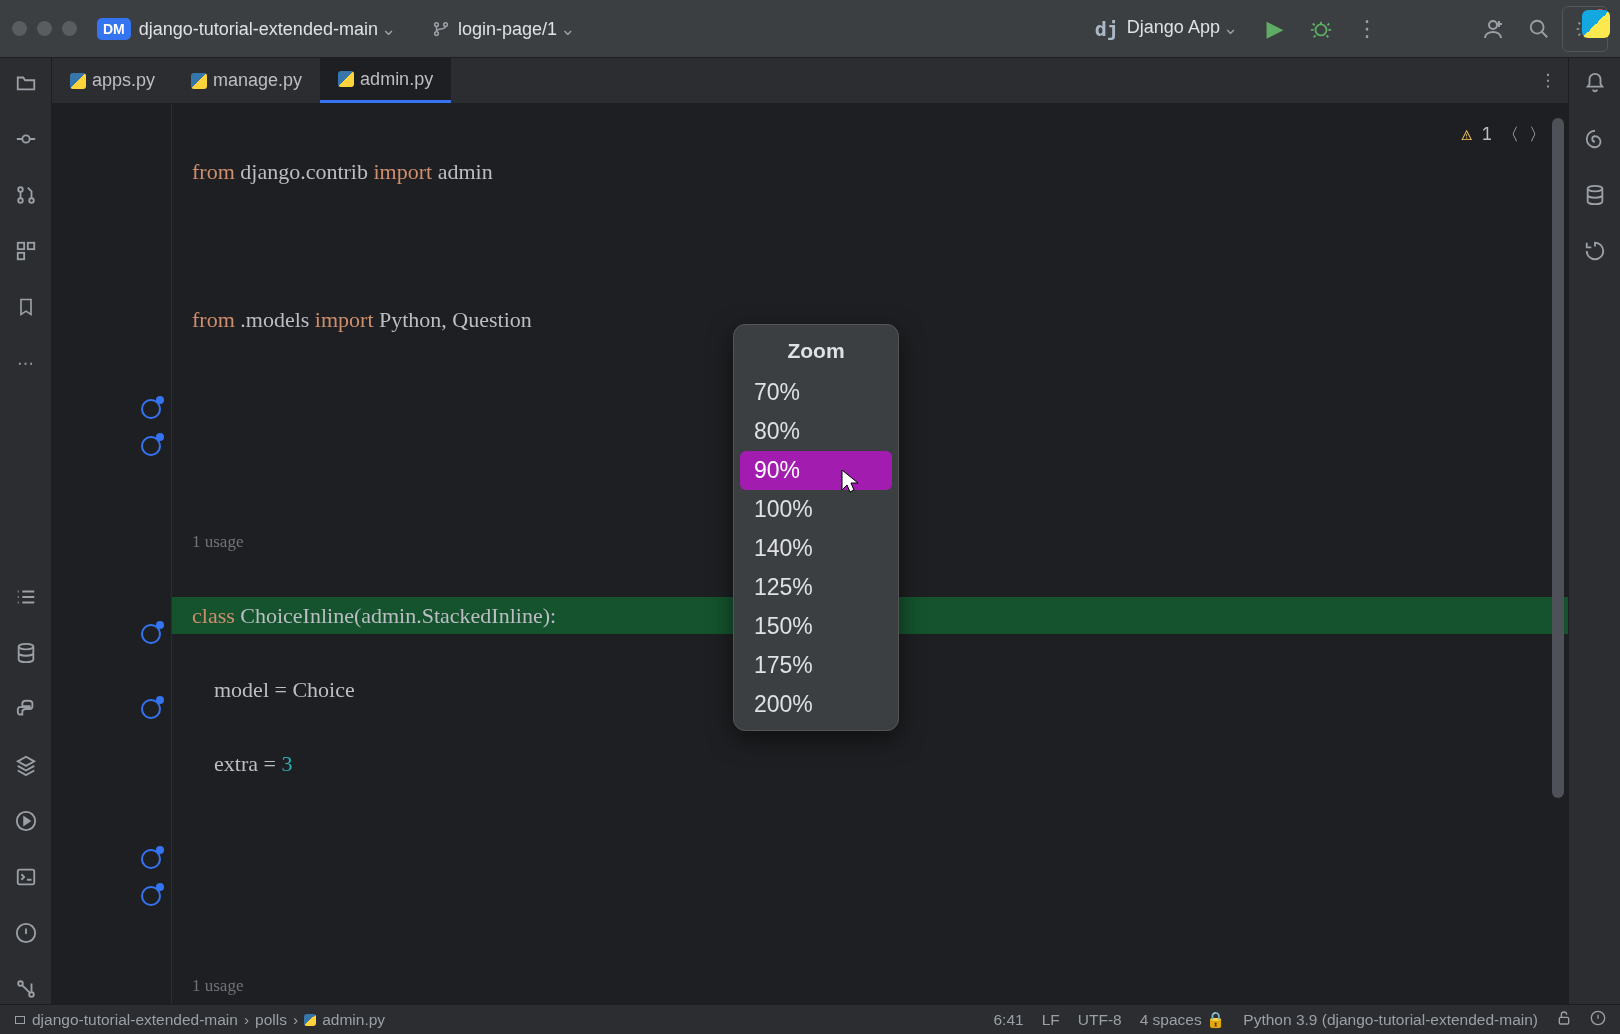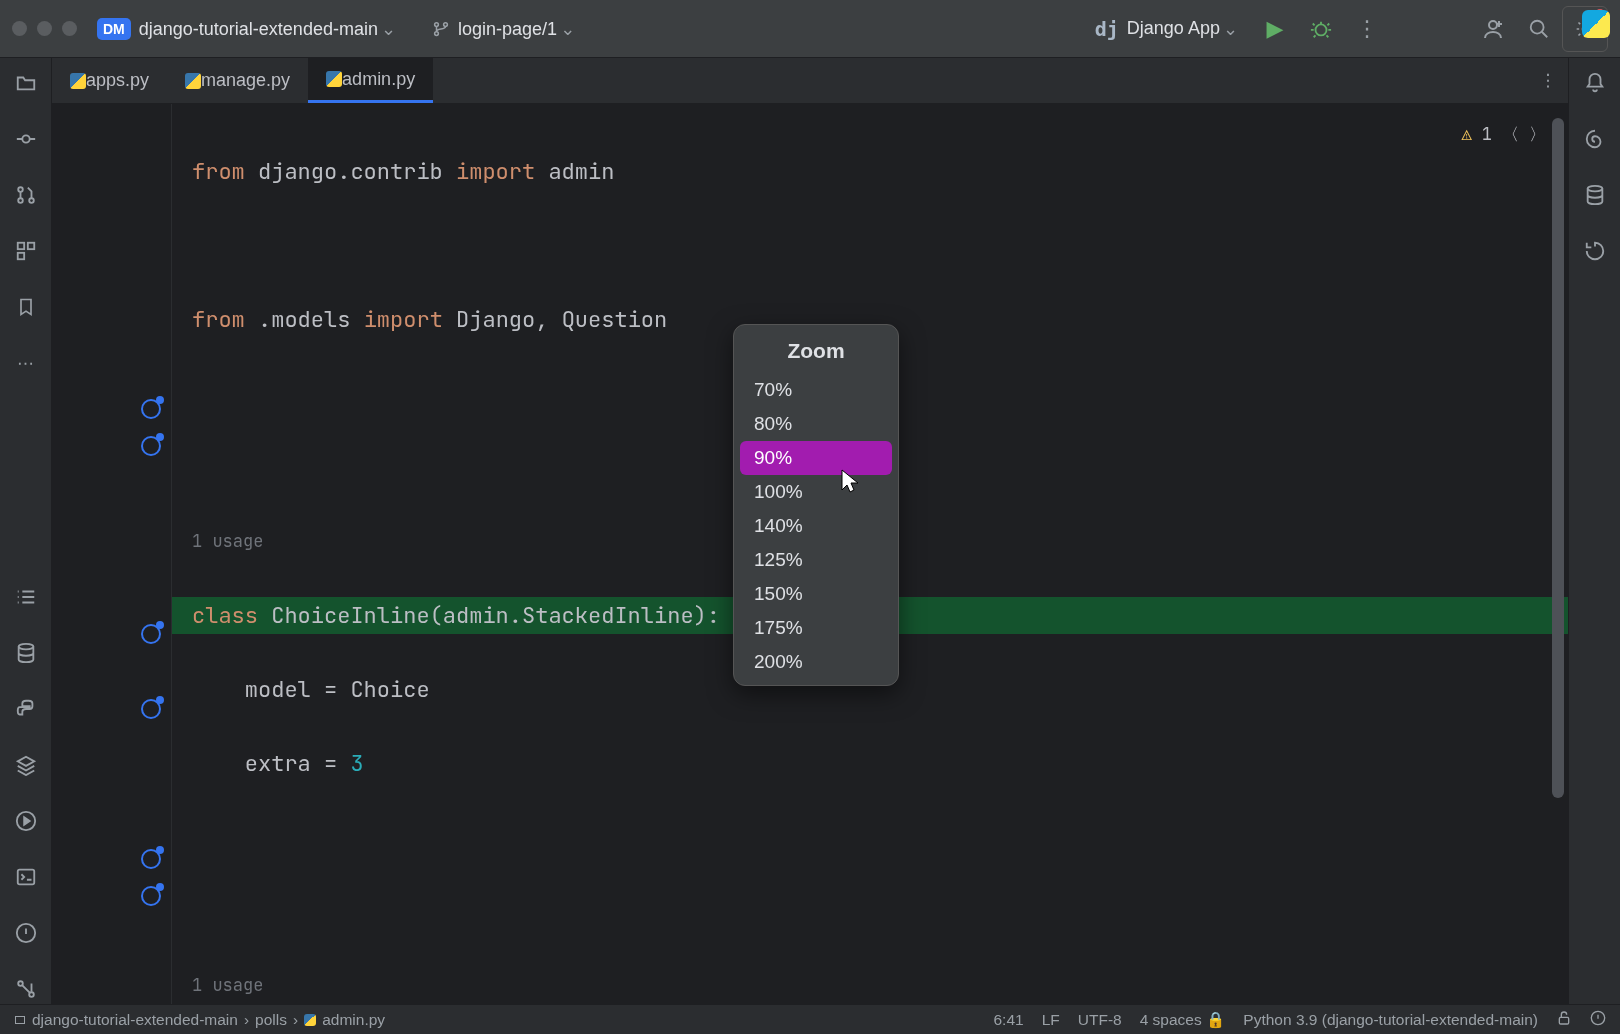--- a/index.html
+++ b/index.html
@@ -15,61 +15,61 @@
   border-bottom: 1px solid #1e1f22;
 }
 .traffic { display: flex; gap: 10px; margin-right: 20px; }
 .traffic span { width: 15px; height: 15px; border-radius: 50%; background: #5a5d60; display: block; }
 .project-badge { background: #3574f0; color: #fff; font-weight: 700; font-size: 14px; padding: 3px 6px; border-radius: 5px; margin-right: 8px; }
 .tp-title { color: #dfe1e5; font-size: 18px; margin-right: 6px; }
 .chev::after { content: "⌄"; color: #9aa0a6; font-size: 18px; margin-left: 3px; }
 .branch { display: flex; align-items: center; margin-left: 30px; color: #dfe1e5; font-size: 18px; }
 .branch svg { margin-right: 8px; }
 .spacer { flex: 1; }
-.run-config { display: flex; align-items: center; color: #dfe1e5; font-size: 18px; margin-right: 14px; }
+.run-config { display: flex; align-items: flex-start; color: #dfe1e5; font-size: 18px; margin-right: 14px; }
 .run-config .dj { font-weight: 600; color: #a9b7c6; margin-right: 8px; font-family: monospace; font-size: 20px; }
 .titlebar-icon { width: 46px; height: 46px; display: flex; align-items: center; justify-content: center; cursor: pointer; border-radius: 6px; }
 .play { color: #5fad65; font-size: 22px; }
 .bug { color: #5fad65; font-size: 22px; }
 .more { color: #9aa0a6; font-size: 22px; }
 .gear { position: relative; border: 1px solid #555; border-radius: 6px; padding: 4px 6px; }
 .gear .dot { position: absolute; top: 2px; right: 2px; width: 10px; height: 10px; background: #db5860; border-radius: 50%; }
 .body-row { display: flex; height: calc(100% - 58px - 30px); }
 .left-rail { width: 52px; background: #2b2d30; display: flex; flex-direction: column; align-items: center; padding-top: 10px; gap: 26px; border-right: 1px solid #1e1f22; }
 .left-rail .ic { width: 30px; height: 30px; display: flex; align-items: center; justify-content: center; color: #9aa0a6; cursor: pointer; }
 .left-rail .sep { flex: 1; }
 .right-rail { width: 52px; background: #2b2d30; display: flex; flex-direction: column; align-items: center; padding-top: 10px; gap: 26px; border-left: 1px solid #1e1f22; }
 .right-rail .ic { width: 30px; height: 30px; display: flex; align-items: center; justify-content: center; color: #9aa0a6; cursor: pointer; }
 .center { flex: 1; display: flex; flex-direction: column; background: #1e1f22; }
 .tabs { height: 46px; display: flex; align-items: stretch; background: #2b2d30; border-bottom: 1px solid #1e1f22; }
-.tab { display: flex; align-items: center; padding: 0 18px; color: #bcbec4; font-size: 18px; cursor: pointer; gap: 0; }
+.tab { display: flex; align-items: center; padding: 0 18px; color: #bcbec4; font-size: 18px; cursor: pointer; gap: 6px; }
 .tab.active { border-bottom: 3px solid #3574f0; background: #1e1f22; }
 .tabs .spacer { flex: 1; }
 .tab-more { width: 40px; display: flex; align-items: center; justify-content: center; color: #9aa0a6; cursor: pointer; }
 .editor { flex: 1; position: relative; display: flex; font-family: "JetBrains Mono", Menlo, Consolas, monospace; font-size: 22px; line-height: 37px; overflow: hidden; }
 .gutter { width: 120px; background: #1e1f22; position: relative; border-right: 1px solid #2b2d30; }
 .gut-mark { position: absolute; right: 10px; width: 20px; height: 20px; border: 2px solid #3574f0; border-radius: 50%; }
 .gut-mark::after { content: ""; position: absolute; top: -2px; right: -2px; width: 8px; height: 8px; background: #3574f0; border-radius: 50%; transform: translate(3px,-3px); }
 .code { flex: 1; padding: 12px 0 0 0; position: relative; white-space: pre; }
-.line { padding-left: 20px; }
+.line { padding-left: 20px; font-family: Liberation Serif, serif; }
 .line.hl { background: #14532d; }
 .kw { color: #cf8e6d; }
 .num { color: #2aacb8; }
 .hint { color: #6f737a; font-size: 17px; }
 .inspect { position: absolute; top: 12px; right: 22px; display: flex; align-items: center; gap: 10px; color: #bcbec4; font-size: 17px; }
 .warn-ic { color: #f2c55c; }
 .zoom-popup {
   position: absolute; left: 733px; top: 324px;
   width: 166px; background: #3c3f41;
   border: 1px solid #555; border-radius: 12px;
   box-shadow: 0 8px 24px rgba(0,0,0,0.5);
   padding: 6px 6px; z-index: 100;
 }
 .zoom-title { text-align: center; font-weight: 600; color: #dfe1e5; font-size: 21px; padding: 8px 0 10px; }
-.zoom-item { padding: 6px 14px; color: #dfe1e5; font-size: 19px; border-radius: 6px; cursor: pointer; }
+.zoom-item { padding: 6px 14px; color: #dfe1e5; font-size: 23px; border-radius: 6px; cursor: pointer; }
 .zoom-item.sel { background: #a21caf; color: #fff; }
 .cursor-ptr { position: absolute; left: 840px; top: 468px; z-index: 101; font-size: 22px; color: #fff; pointer-events: none; }
 .status { height: 30px; background: #2b2d30; border-top: 1px solid #1e1f22; display: flex; align-items: center; padding: 0 14px; font-size: 15.5px; color: #9aa0a6; gap: 18px; }
 .status .crumb { display: flex; align-items: center; gap: 6px; }
 .status .spacer { flex: 1; }
 .py-ic { width: 16px; height: 16px; background: linear-gradient(135deg,#3776ab 50%,#ffd43b 50%); border-radius: 3px; display: inline-block; }
 .pm-ic { background: linear-gradient(135deg,#13a8e0 50%,#fce94f 50%); position: absolute; top: 10px; right: 10px; width: 28px; height: 28px; border-radius: 6px; }
 .scroll-thumb { position: absolute; right: 4px; top: 14px; width: 12px; height: 680px; background: #4e5157; border-radius: 6px; }
 </style>
 </head>
@@ -234,21 +234,21 @@
         <div class="gut-mark" style="top:295px"></div>
         <div class="gut-mark" style="top:332px"></div>
         <div class="gut-mark" style="top:520px"></div>
         <div class="gut-mark" style="top:595px"></div>
         <div class="gut-mark" style="top:745px"></div>
         <div class="gut-mark" style="top:782px"></div>
       </div>
       <div class="code">
 <div class="line"><span class="kw">from</span><span> django.contrib </span><span class="kw">import</span><span> admin</span></div>
 <div class="line"> </div>
-<div class="line"><span class="kw">from</span><span> .models </span><span class="kw">import</span><span> Django, Question</span></div>
+<div class="line"><span class="kw">from</span><span> .models </span><span class="kw">import</span><span> Python, Question</span></div>
 <div class="line"> </div>
 <div class="line"> </div>
 <div class="line hint">1 usage</div>
 <div class="line hl"><span class="kw">class </span><span>ChoiceInline(admin.StackedInline):</span></div>
 <div class="line">    model = Choice</div>
 <div class="line"><span>    extra = </span><span class="num">3</span></div>
 <div class="line"> </div>
 <div class="line"> </div>
 <div class="line hint">1 usage</div>
 

